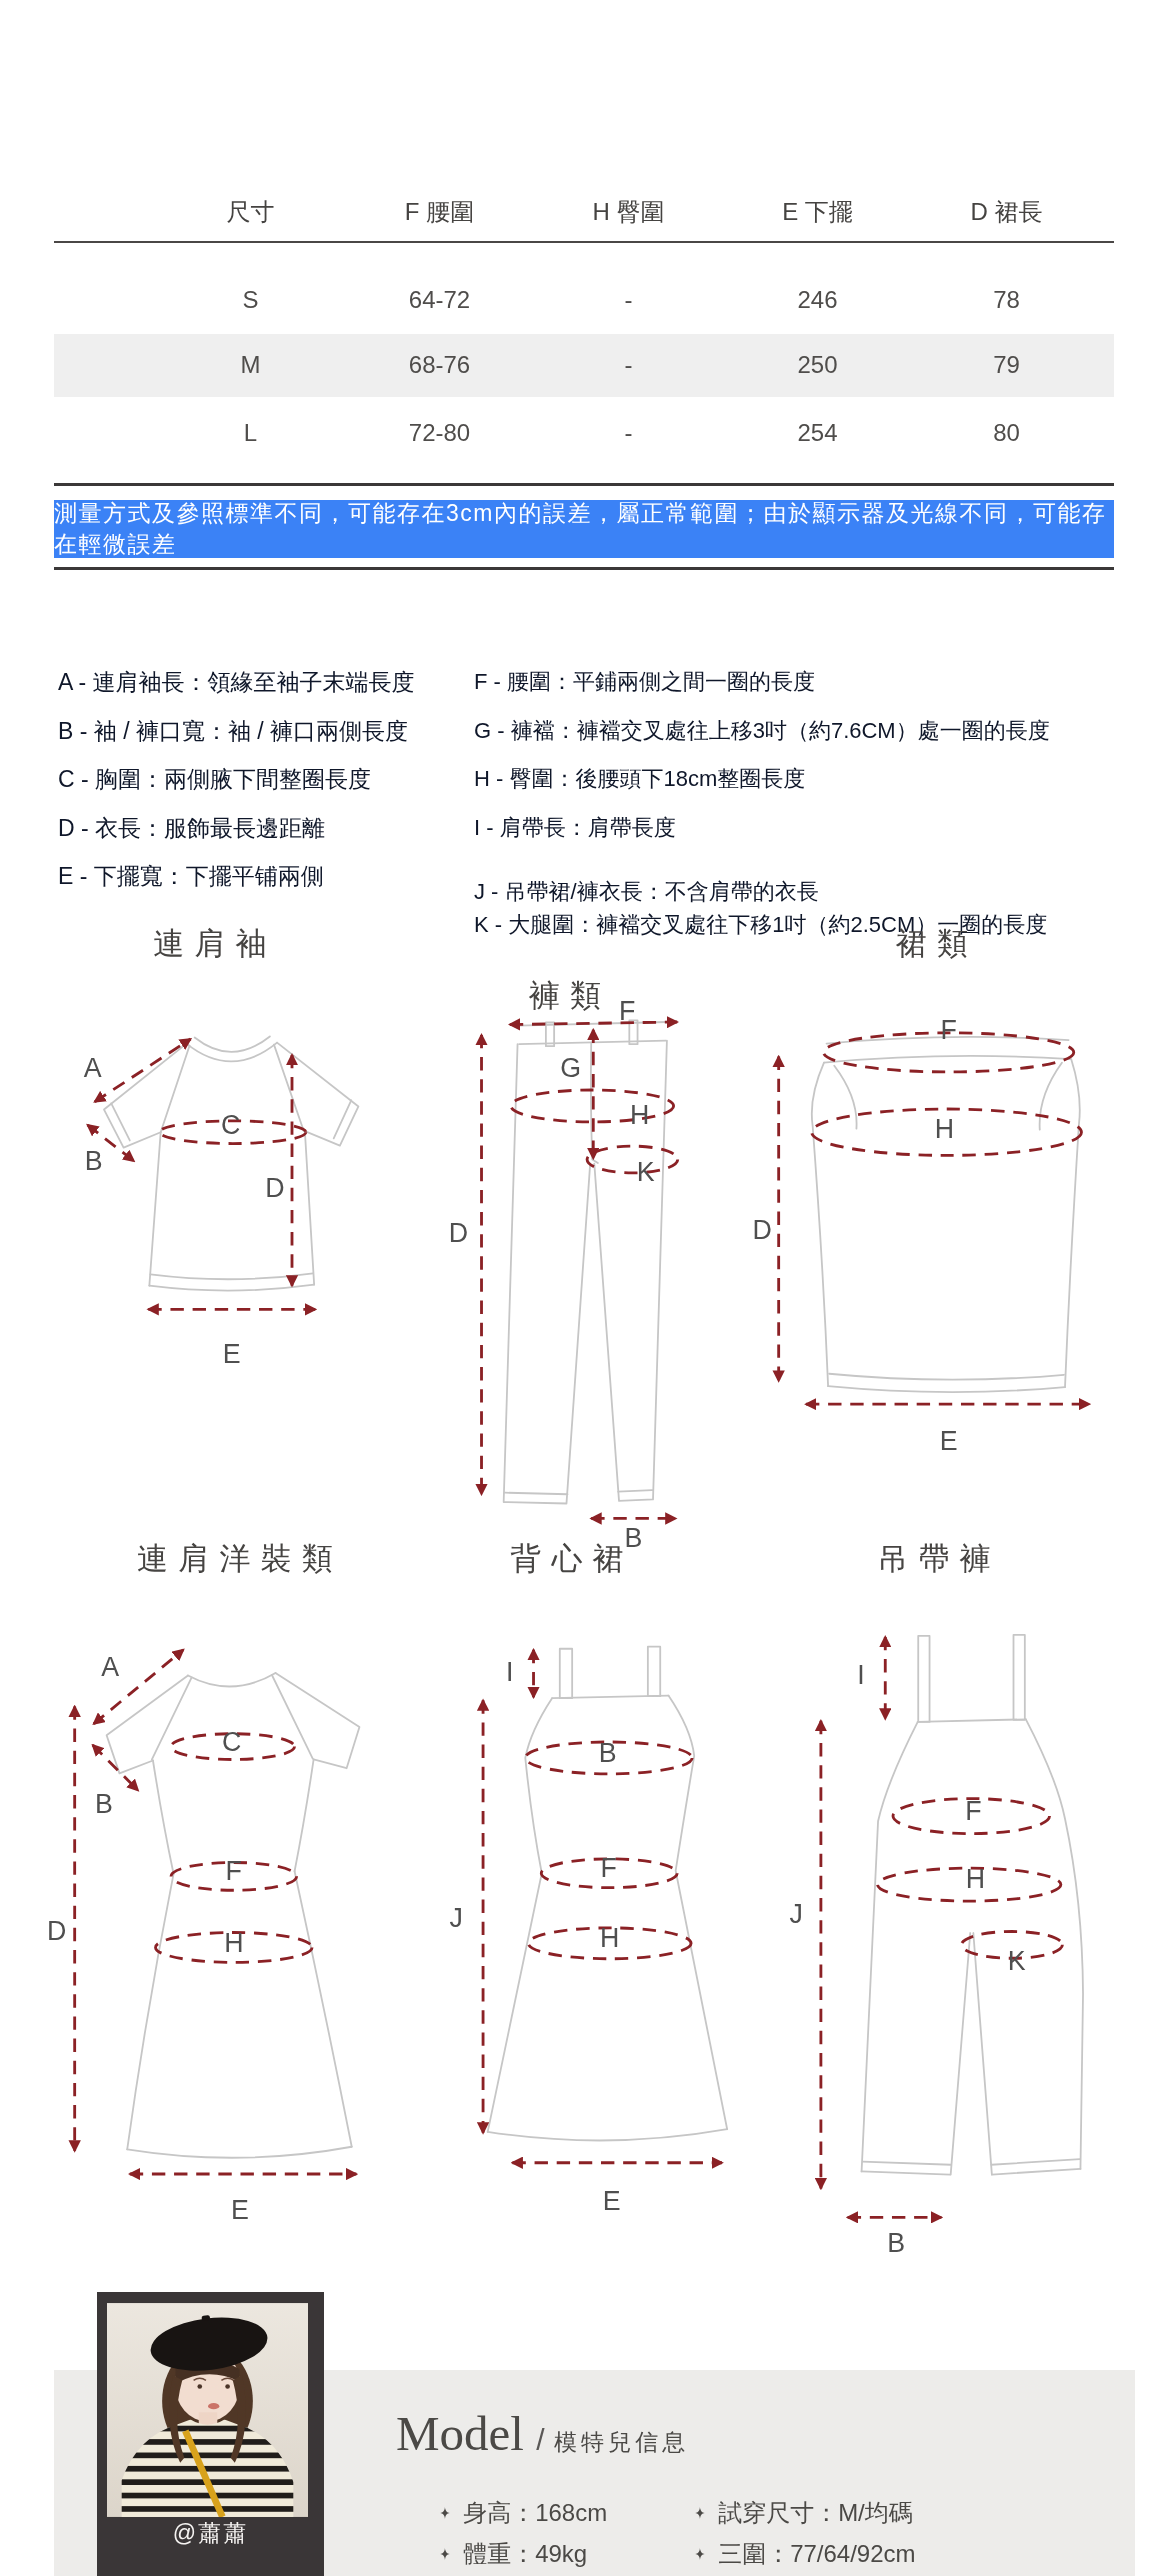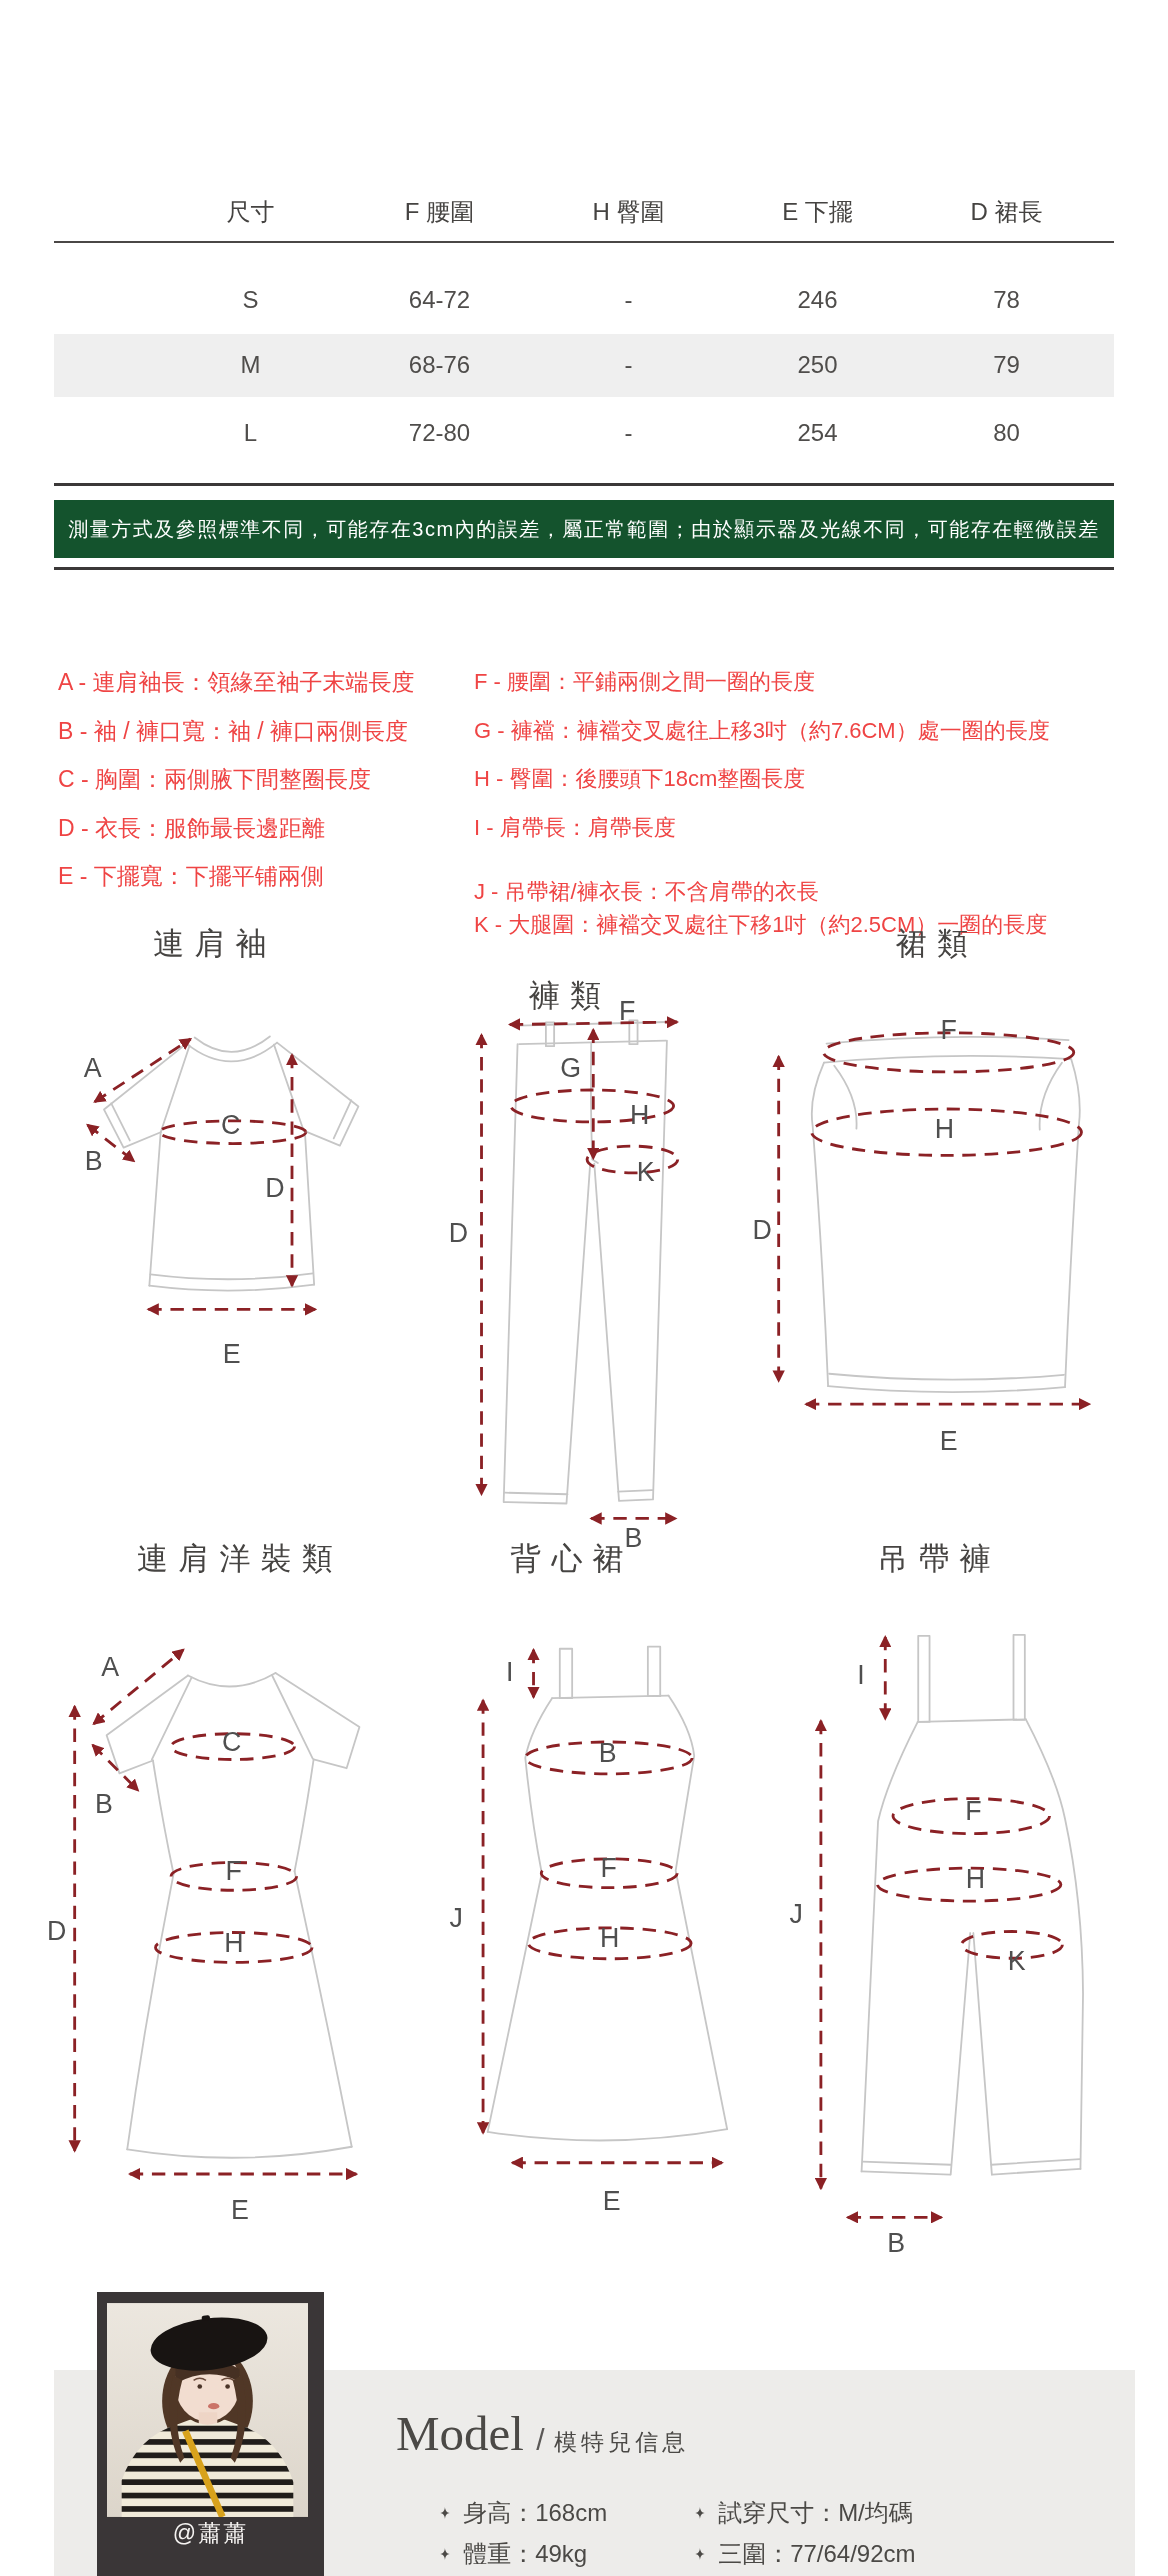--- a/index.html
+++ b/index.html
@@ -21,25 +21,25 @@
   .row-s{top:269px;}
   .row-m{top:334px;}
   .row-l{top:402px;}
   .m-band{left:54px;top:334px;width:1060px;height:63px;background:#efefef;}
   .hline{left:54px;width:1060px;background:#4a4746;}
   .head-line{top:241px;height:2.1px;}
 
   
   .rule1{top:483px;height:3.1px;background:#3b3838;}
   .rule2{top:567px;height:3.1px;background:#3b3838;}
-  .banner{left:54px;top:500px;width:1060px;height:58px;background:#14532d;display:flex;
-          align-items:center;justify-content:center;color:#ffffff;font-size:20px;letter-spacing:1.5px;}
-
-  
-  .legend-line{height:48px;line-height:48px;font-size:23px;color:#ef4444;white-space:nowrap;text-align:center;}
+  .banner{left:54px;top:500px;width:1060px;height:58px;background:#3b82f6;display:flex;
+          align-items:center;justify-content:center;color:#ffffff;font-size:23px;letter-spacing:1.5px;}
+
+  
+  .legend-line{height:48px;line-height:48px;font-size:23px;color:#0f172a;white-space:nowrap;text-align:center;}
   .leg-l{left:58px;}
   .leg-r{left:474px;font-size:22px;}
 
   
   .sec{font-size:31px;color:#464442;letter-spacing:0.33em;white-space:nowrap;transform:translateX(-50%);}
 
   
   .outline{fill:none;stroke:#c6c6c6;stroke-width:3.5;stroke-linecap:round;stroke-linejoin:round;}
   .meas{fill:none;stroke:#8b2125;stroke-width:5.5;stroke-dasharray:26 17;stroke-linecap:butt;}
   .lbl{font-size:52px;fill:#4f4f4f;text-anchor:middle;font-family:"Liberation Sans","DejaVu Sans",sans-serif;}

